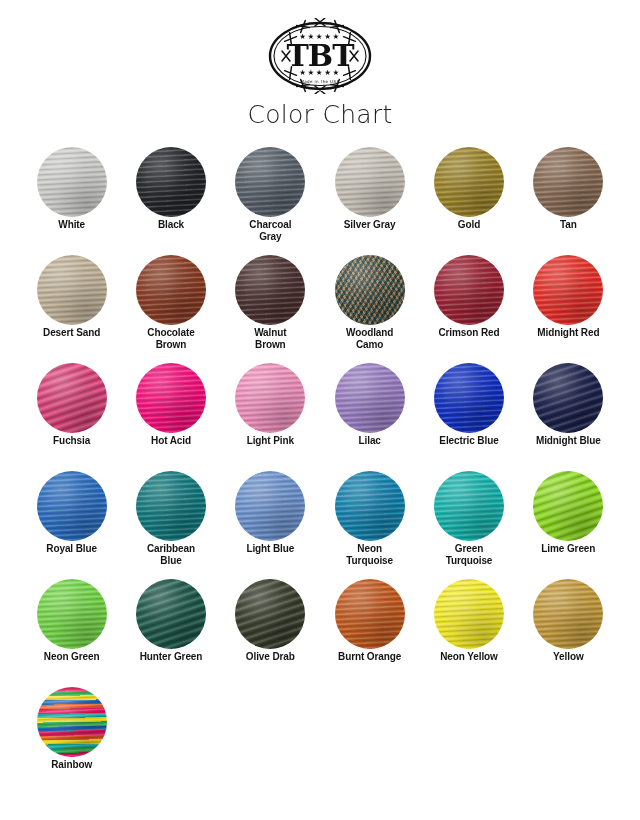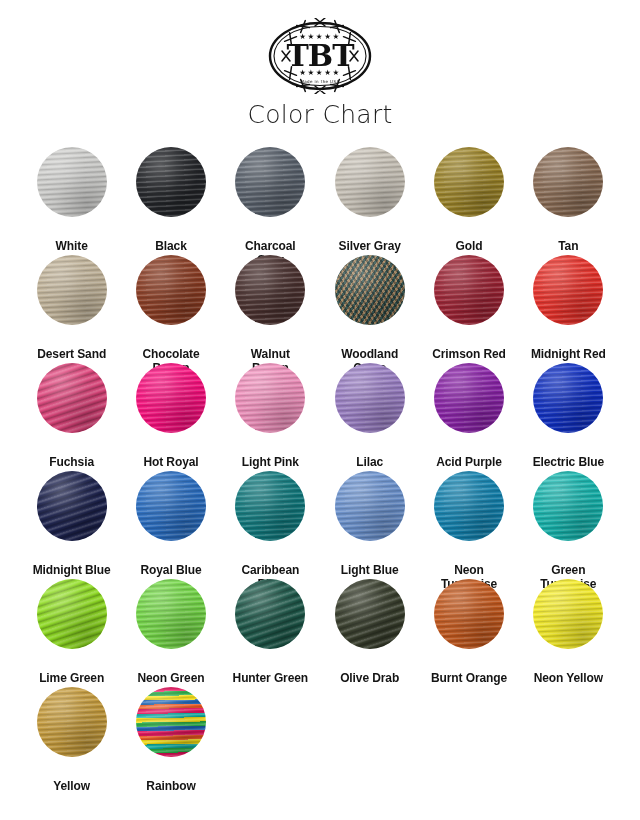--- a/index.html
+++ b/index.html
@@ -130,23 +130,23 @@
     background-image:
       repeating-linear-gradient(58deg,
         rgba(0,0,0,0.32) 0px, rgba(0,0,0,0.32) 2px,
         rgba(255,255,255,0.00) 2px, rgba(255,255,255,0.00) 4px),
       repeating-linear-gradient(-58deg,
         rgba(186,150,108,0.85) 0px, rgba(186,150,108,0.85) 2.4px,
         rgba(255,255,255,0.00) 2.4px, rgba(255,255,255,0.00) 5px);
   }
 
   .label {
-    margin-top: 22px;
+    margin-top: 2px;
     font-family: "Liberation Sans", sans-serif;
-    font-size: 12px;
+    font-size: 10px;
     font-weight: bold;
     color: #141414;
     text-align: center;
     line-height: 1.18;
     letter-spacing: -0.1px;
     max-width: 84px;
   }
 </style>
 </head>
 <body>
@@ -256,35 +256,31 @@
       <div class="cell">
         <div class="swatch" style="background: rgb(232, 49, 42);"></div>
         <div class="label">Midnight Red</div>
       </div>
       <div class="cell">
         <div class="swatch diag" style="background: rgb(224, 69, 124);"></div>
         <div class="label">Fuchsia</div>
       </div>
       <div class="cell">
         <div class="swatch" style="background: rgb(250, 15, 126);"></div>
-        <div class="label">Hot Royal</div>
+        <div class="label">Hot Acid</div>
       </div>
       <div class="cell">
         <div class="swatch" style="background: rgb(241, 145, 189);"></div>
         <div class="label">Light Pink</div>
       </div>
       <div class="cell">
         <div class="swatch" style="background: rgb(154, 127, 196);"></div>
         <div class="label">Lilac</div>
       </div>
       <div class="cell">
-        <div class="swatch" style="background: rgb(138, 35, 168);"></div>
-        <div class="label">Acid Purple</div>
-      </div>
-      <div class="cell">
         <div class="swatch" style="background: rgb(16, 48, 196);"></div>
         <div class="label">Electric Blue</div>
       </div>
       <div class="cell">
         <div class="swatch diag" style="background: rgb(30, 36, 80);"></div>
         <div class="label">Midnight Blue</div>
       </div>
       <div class="cell">
         <div class="swatch" style="background: rgb(42, 110, 194);"></div>
         <div class="label">Royal Blue</div>

